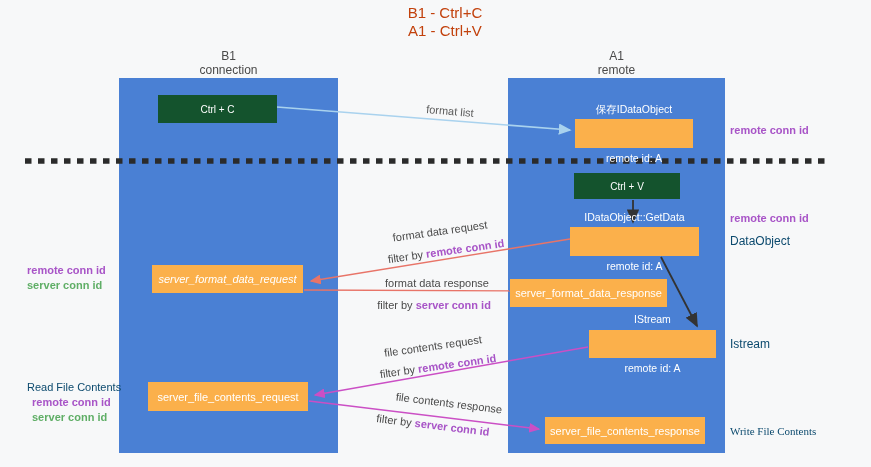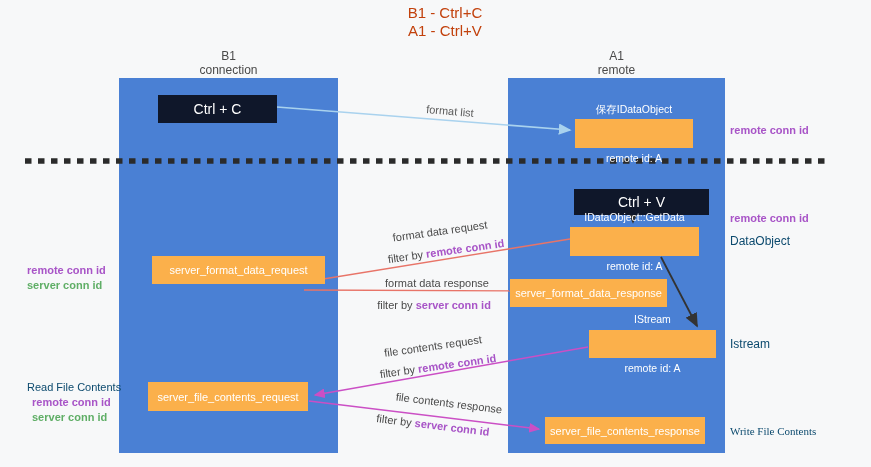--- a/index.html
+++ b/index.html
@@ -18,21 +18,21 @@
   .colheader{
     text-align:center;color:#4a4a4a;font-size:12px;line-height:14px;top:49px;
   }
   .col{
     top:78px;height:375px;background:#4a80d4;
   }
   .node{
     display:flex;flex-direction:column;align-items:center;justify-content:center;
     color:#ffffff;text-align:center;box-sizing:border-box;
   }
-  .green{background:#0f172a;font-size:14px;}
+  .green{background:#14532d;font-size:10px;}
   .orange{background:#fbb04b;}
   .two-line{font-size:10.5px;line-height:13px;gap:36px;}
   .one-line{font-size:11px;}
   svg.overlay{position:absolute;left:0;top:0;pointer-events:none;}
   .elabel{
     white-space:nowrap;font-size:11px;color:#4a4a4a;
     transform:translate(-50%,-50%);
   }
   .purple{color:#a854c7;font-weight:bold;}
   .greentx{color:#5fae66;font-weight:bold;}
@@ -96,28 +96,28 @@
     <line x1="309" y1="401" x2="539" y2="429" stroke="#cb4fc5" stroke-width="1.4" marker-end="url(#m-mag)"></line>
   </svg>
 
   <div class="abs node green" style="left:158px;top:95px;width:119px;height:28px;">Ctrl + C</div>
 
   <div class="abs node orange two-line" style="left:575px;top:119px;width:118px;height:29px;">
     <span>保存IDataObject</span>
     <span>remote id: A</span>
   </div>
 
-  <div class="abs node green" style="left:574px;top:173px;width:135px;height:26px;margin-top:16px;">Ctrl + V</div>
+  <div class="abs node green" style="left:574px;top:173px;width:106px;height:26px;">Ctrl + V</div>
 
   <div class="abs node orange two-line" style="left:570px;top:227px;width:129px;height:29px;">
     <span>IDataObject::GetData</span>
     <span>remote id: A</span>
   </div>
 
-  <div class="abs node orange one-line" style="left:152px;top:256px;width:173px;height:28px;">server_format_data_request</div>
+  <div class="abs node orange one-line" style="left:152px;top:265px;width:151px;height:28px;font-style:italic;">server_format_data_request</div>
 
   <div class="abs node orange one-line" style="left:510px;top:279px;width:157px;height:28px;">server_format_data_response</div>
 
   <div class="abs node orange two-line" style="left:589px;top:330px;width:127px;height:28px;">
     <span>IStream</span>
     <span>remote id: A</span>
   </div>
 
   <div class="abs node orange one-line" style="left:148px;top:382px;width:160px;height:29px;">server_file_contents_request</div>
 

